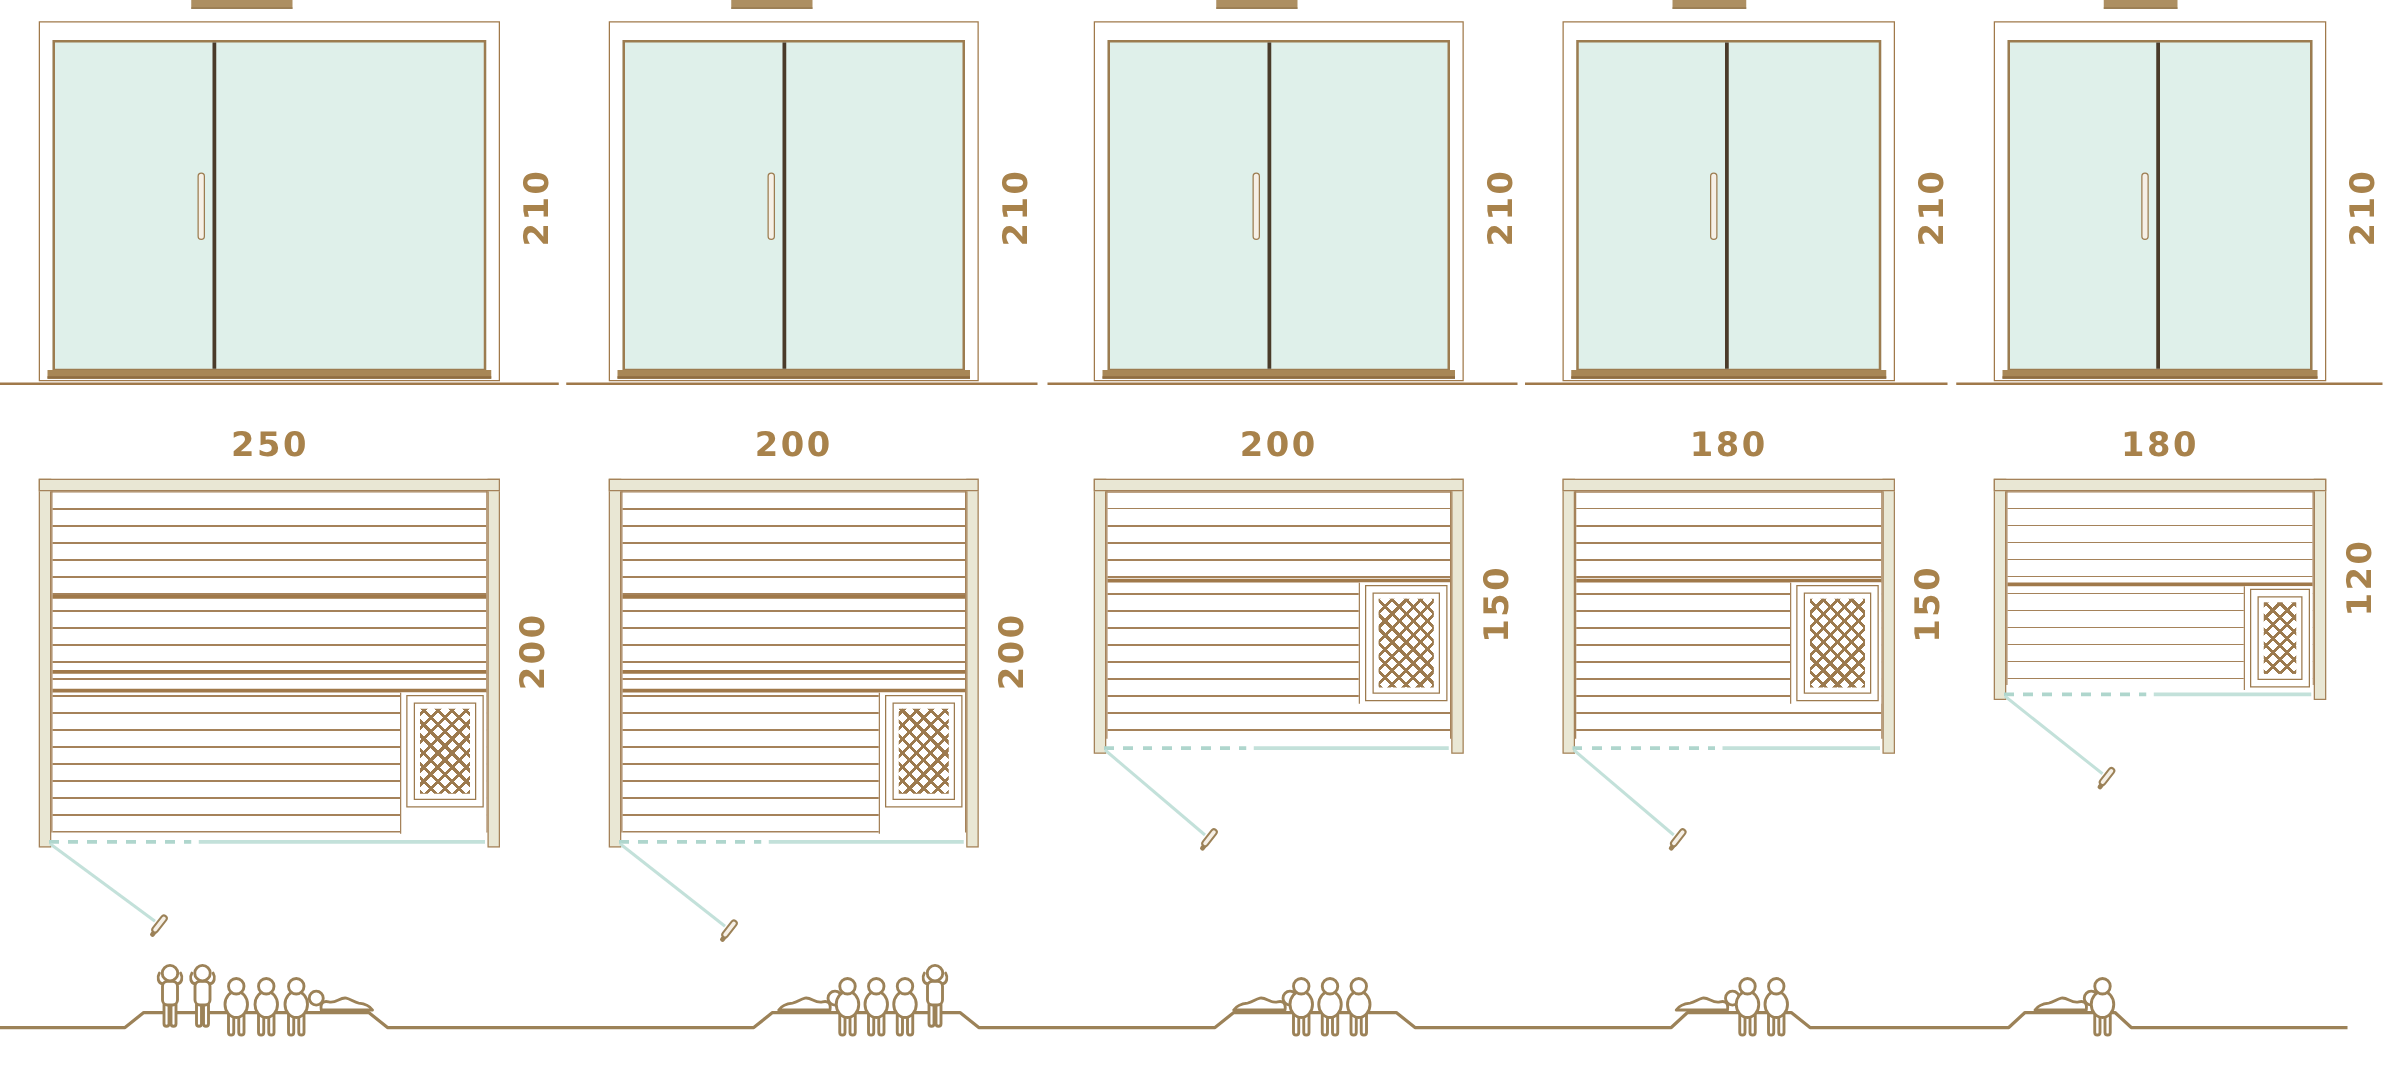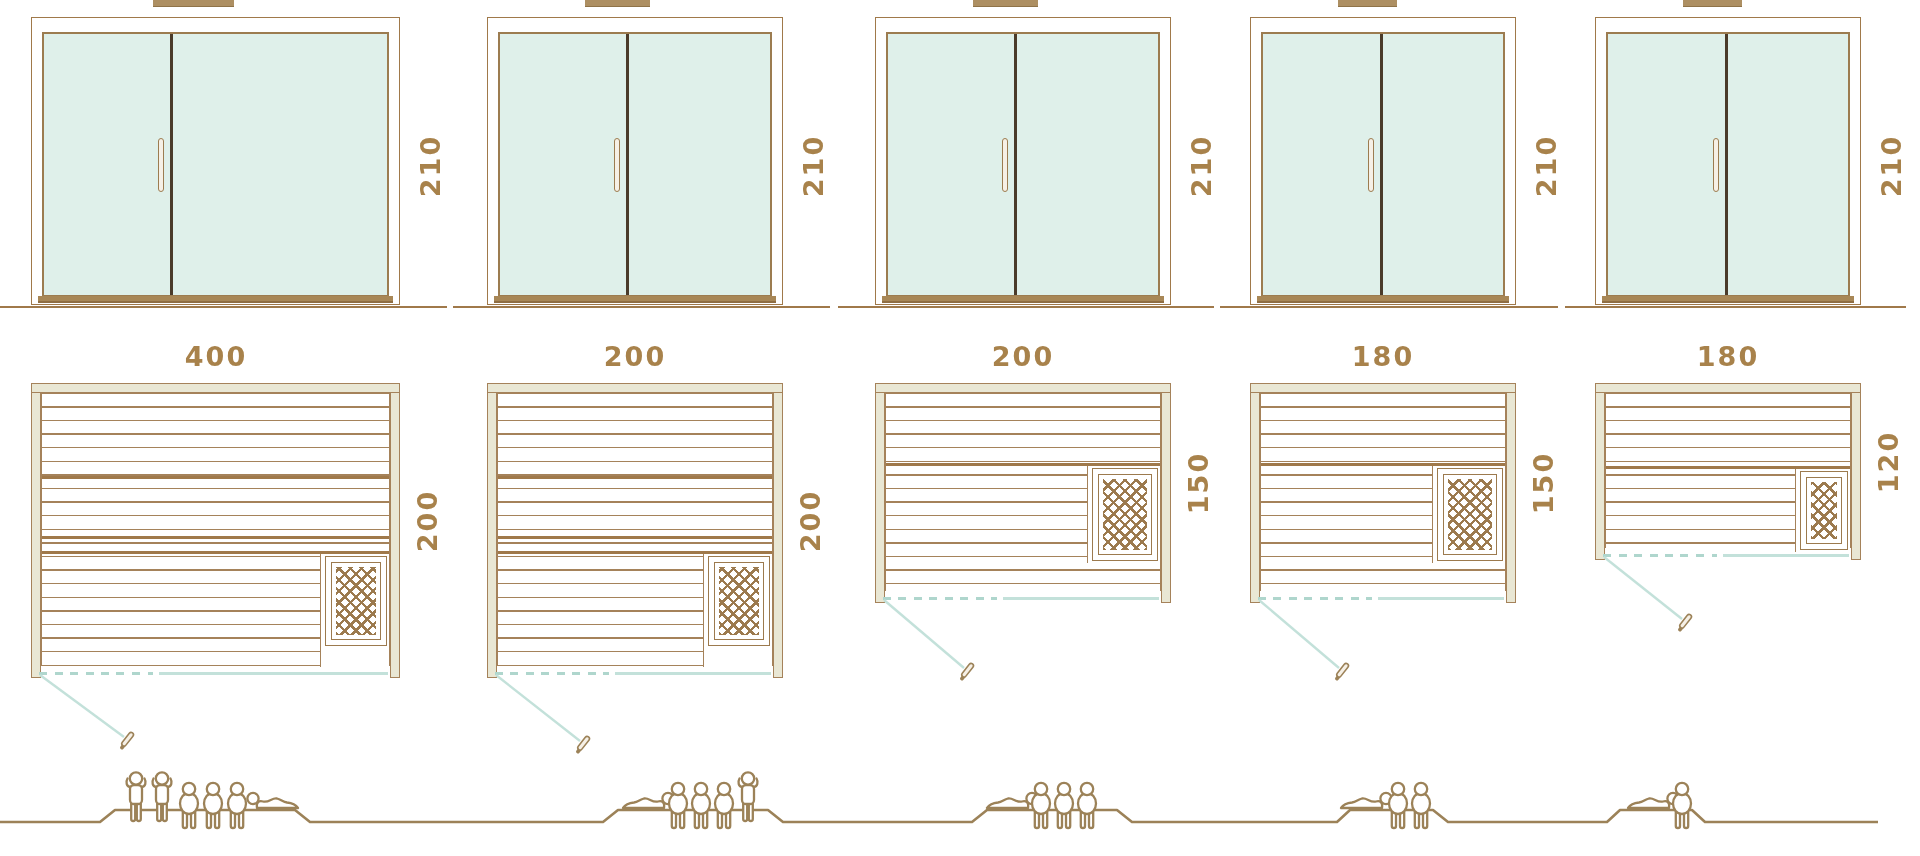--- a/index.html
+++ b/index.html
@@ -19,21 +19,21 @@
       <div class="abs" style="left: 122px; top: 0px; width: 81px; height: 7px; background: rgb(173, 143, 98); border-bottom: 1.5px solid rgb(143, 115, 72);"></div>
       <div class="abs" style="left: 0px; top: 15px; width: 369px; height: 291px;">
         <div class="abs" style="left: 0px; top: 2px; width: 369px; height: 288px; border: 1.5px solid rgb(160, 121, 74); background: rgb(255, 255, 255);"></div>
         <div class="abs" style="left: 11px; top: 17px; width: 347px; height: 265px; border: 2px solid rgb(156, 124, 80); background: rgb(223, 240, 234);">
           <div class="abs" style="left: 126px; top: 0px; width: 2.5px; height: 100%; background: rgb(74, 59, 42);"></div>
           <div class="abs" style="left: 114px; top: 50%; width: 5.5px; height: 54px; border: 1.6px solid rgb(156, 124, 80); border-radius: 3px; background: rgb(246, 240, 230); margin-top: -27px;"></div>
         </div>
         <div class="abs" style="left: 7px; top: 281px; width: 355px; height: 7px; background: rgb(168, 135, 86); border-bottom: 2px solid rgb(143, 109, 66);"></div>
       </div>
       <div class="abs dim rot" style="left: 399px; top: 166px; color: rgb(168, 130, 75);">210</div>
-      <div class="abs dim ctr" style="left: 185px; top: 356px; color: rgb(168, 130, 75);">400</div>
+      <div class="abs dim ctr" style="left: 185px; top: 356px; color: rgb(168, 130, 75);">250</div>
       <div class="abs dim rot" style="left: 396px; top: 521px; color: rgb(168, 130, 75);">200</div>
       <div class="abs" style="left: 0px; top: 383px; width: 369px; height: 295px;">
         <div class="abs" style="left: 0px; top: 0px; width: 10px; height: 100%; background: rgb(233, 231, 212); border: 1px solid rgb(165, 130, 90);"></div>
         <div class="abs" style="right: 0px; top: 0px; width: 10px; height: 100%; background: rgb(233, 231, 212); border: 1px solid rgb(165, 130, 90);"></div>
         <div class="abs" style="left: 0px; top: 0px; width: 100%; height: 10px; background: rgb(233, 231, 212); border: 1px solid rgb(165, 130, 90);"></div>
         <div class="abs" style="left: 10px; top: 10px; width: 349px; height: 273px; background: repeating-linear-gradient(transparent 0px, transparent 12.2px, rgb(165, 130, 90) 12.2px, rgb(165, 130, 90) 13.6px); border-left: 1.5px solid rgb(165, 130, 90); border-top: 1.5px solid rgb(165, 130, 90); border-right: 1.5px solid rgb(165, 130, 90);">
           <div class="abs" style="left: 0px; top: 82px; width: 100%; height: 2.6px; background: rgb(160, 121, 74);"></div>
           <div class="abs" style="left: 0px; top: 142px; width: 100%; height: 2.6px; background: rgb(160, 121, 74);"></div>
           <div class="abs" style="left: 0px; top: 157px; width: 100%; height: 2.6px; background: rgb(160, 121, 74);"></div>
           <div class="abs" style="right: 0px; top: 160px; width: 69px; height: 113px; background: rgb(255, 255, 255); border-left: 1.5px solid rgb(165, 130, 90);">

